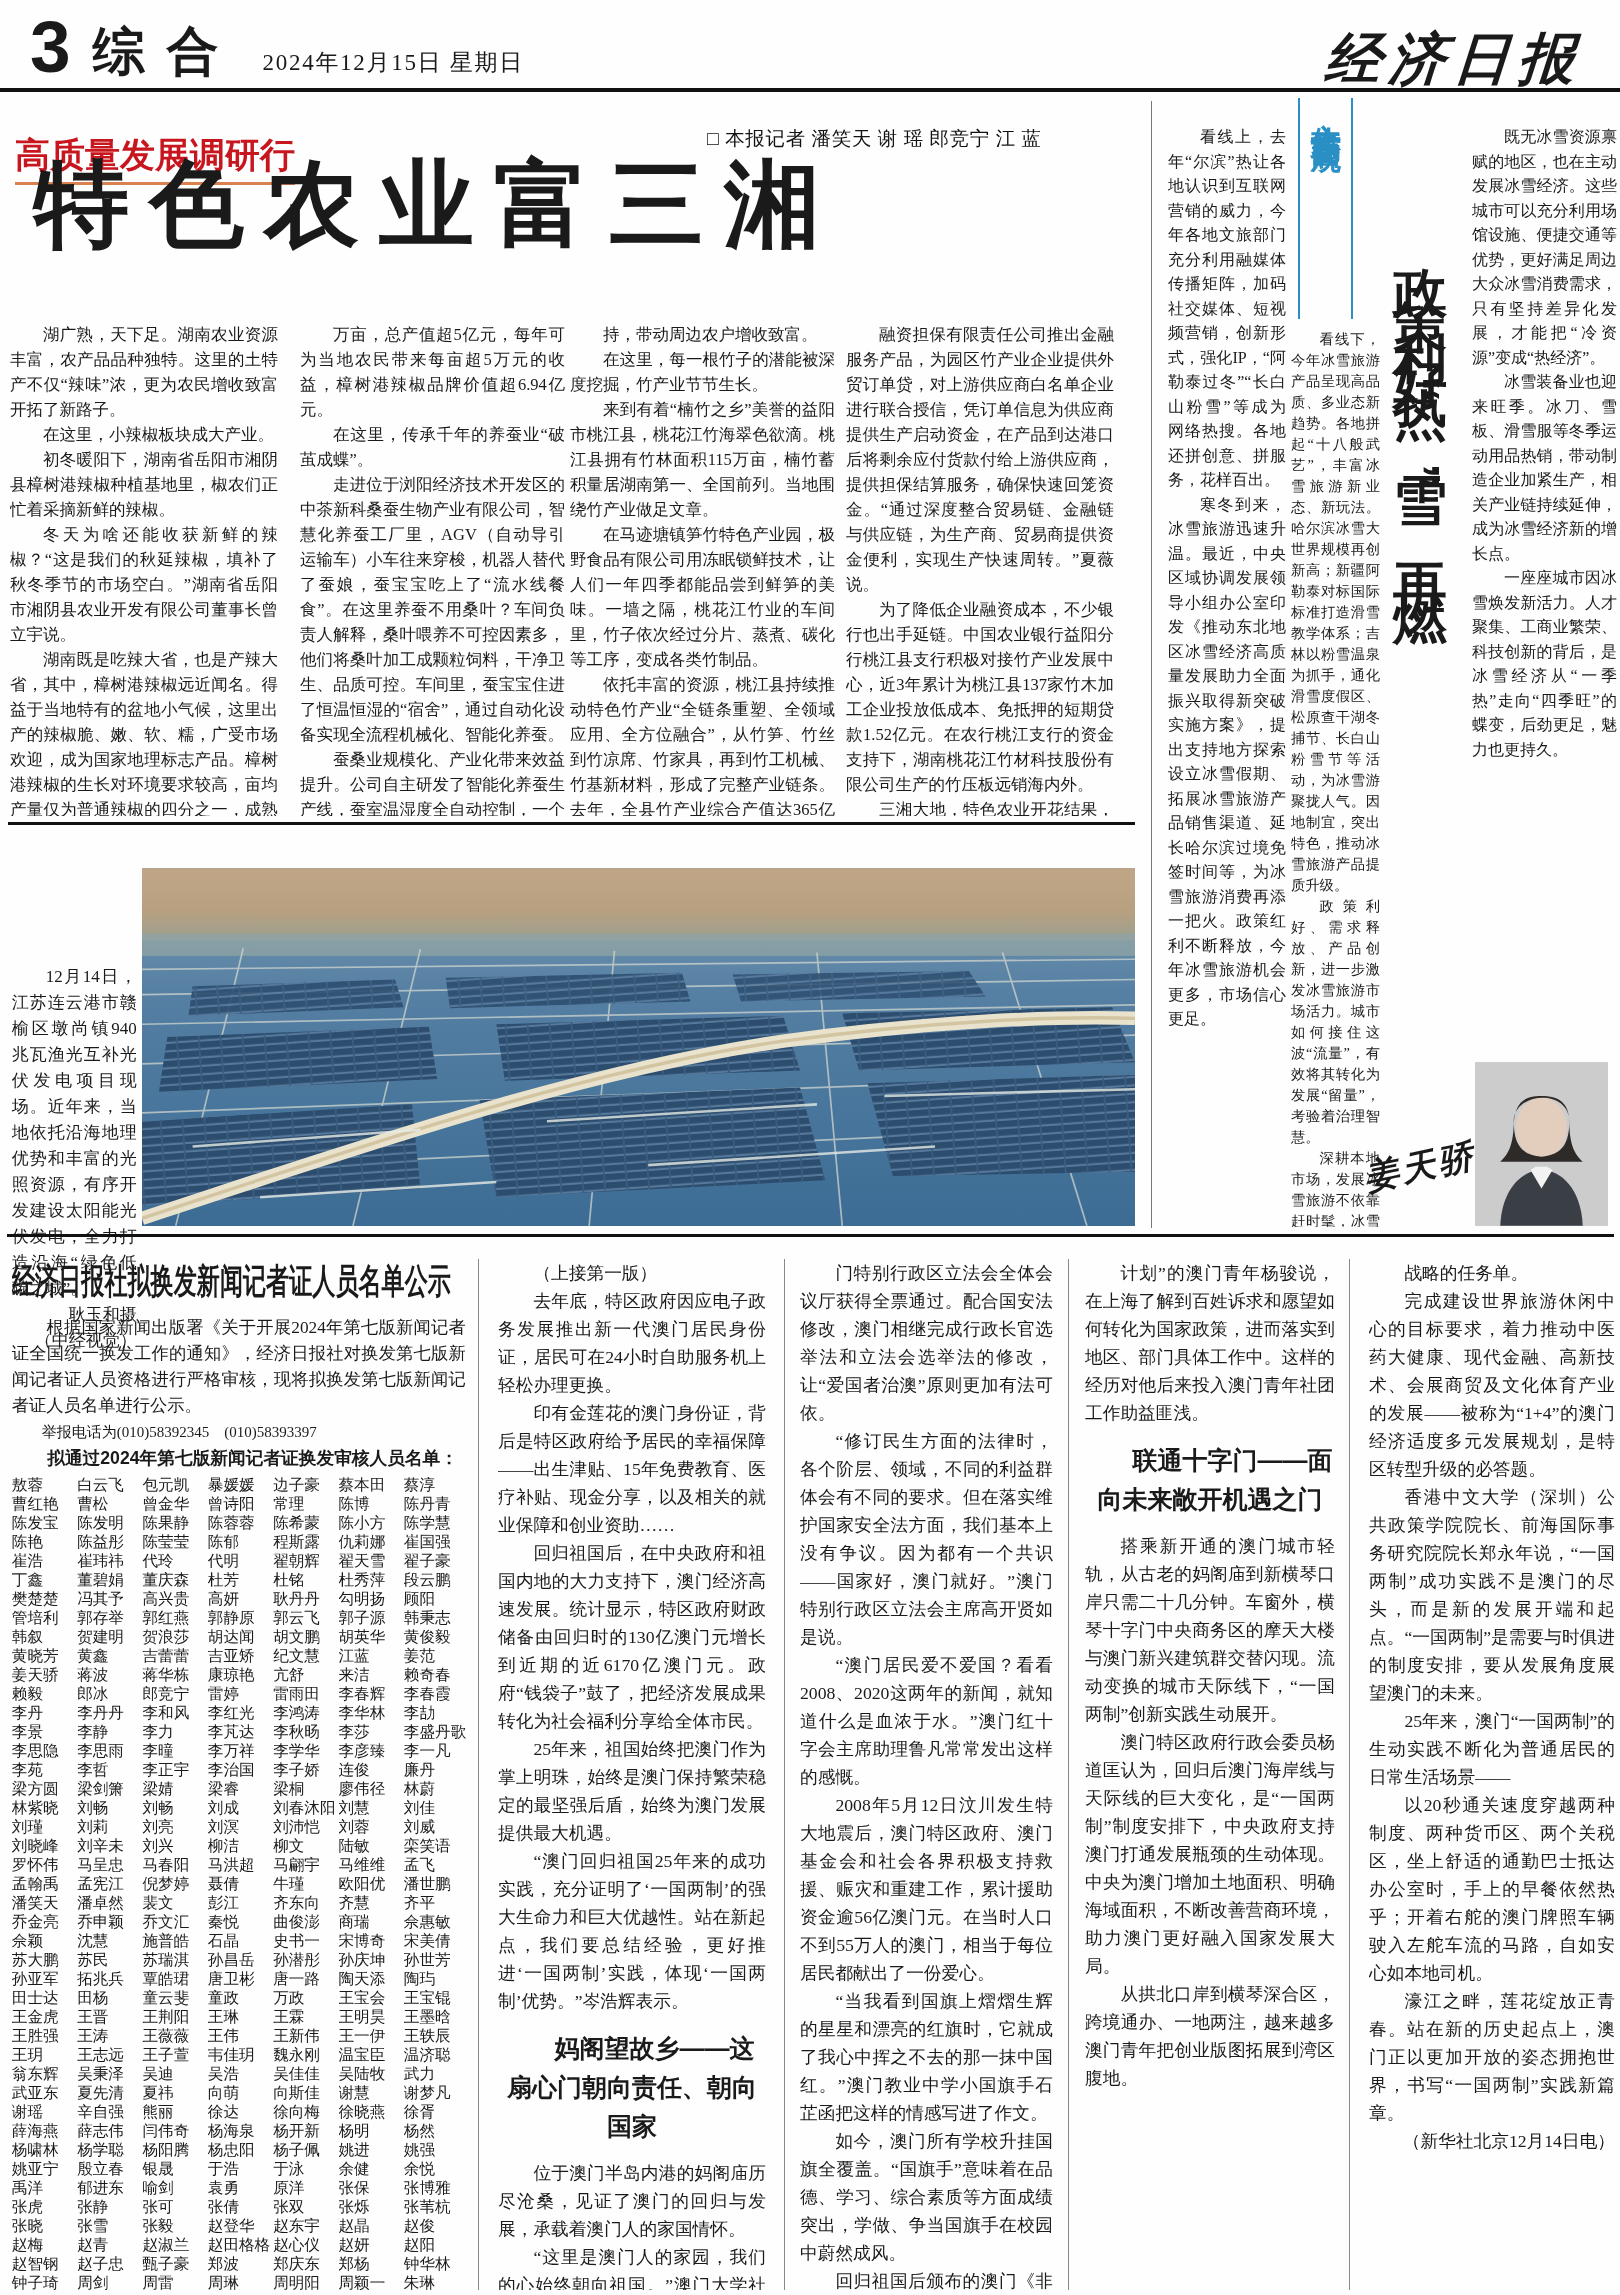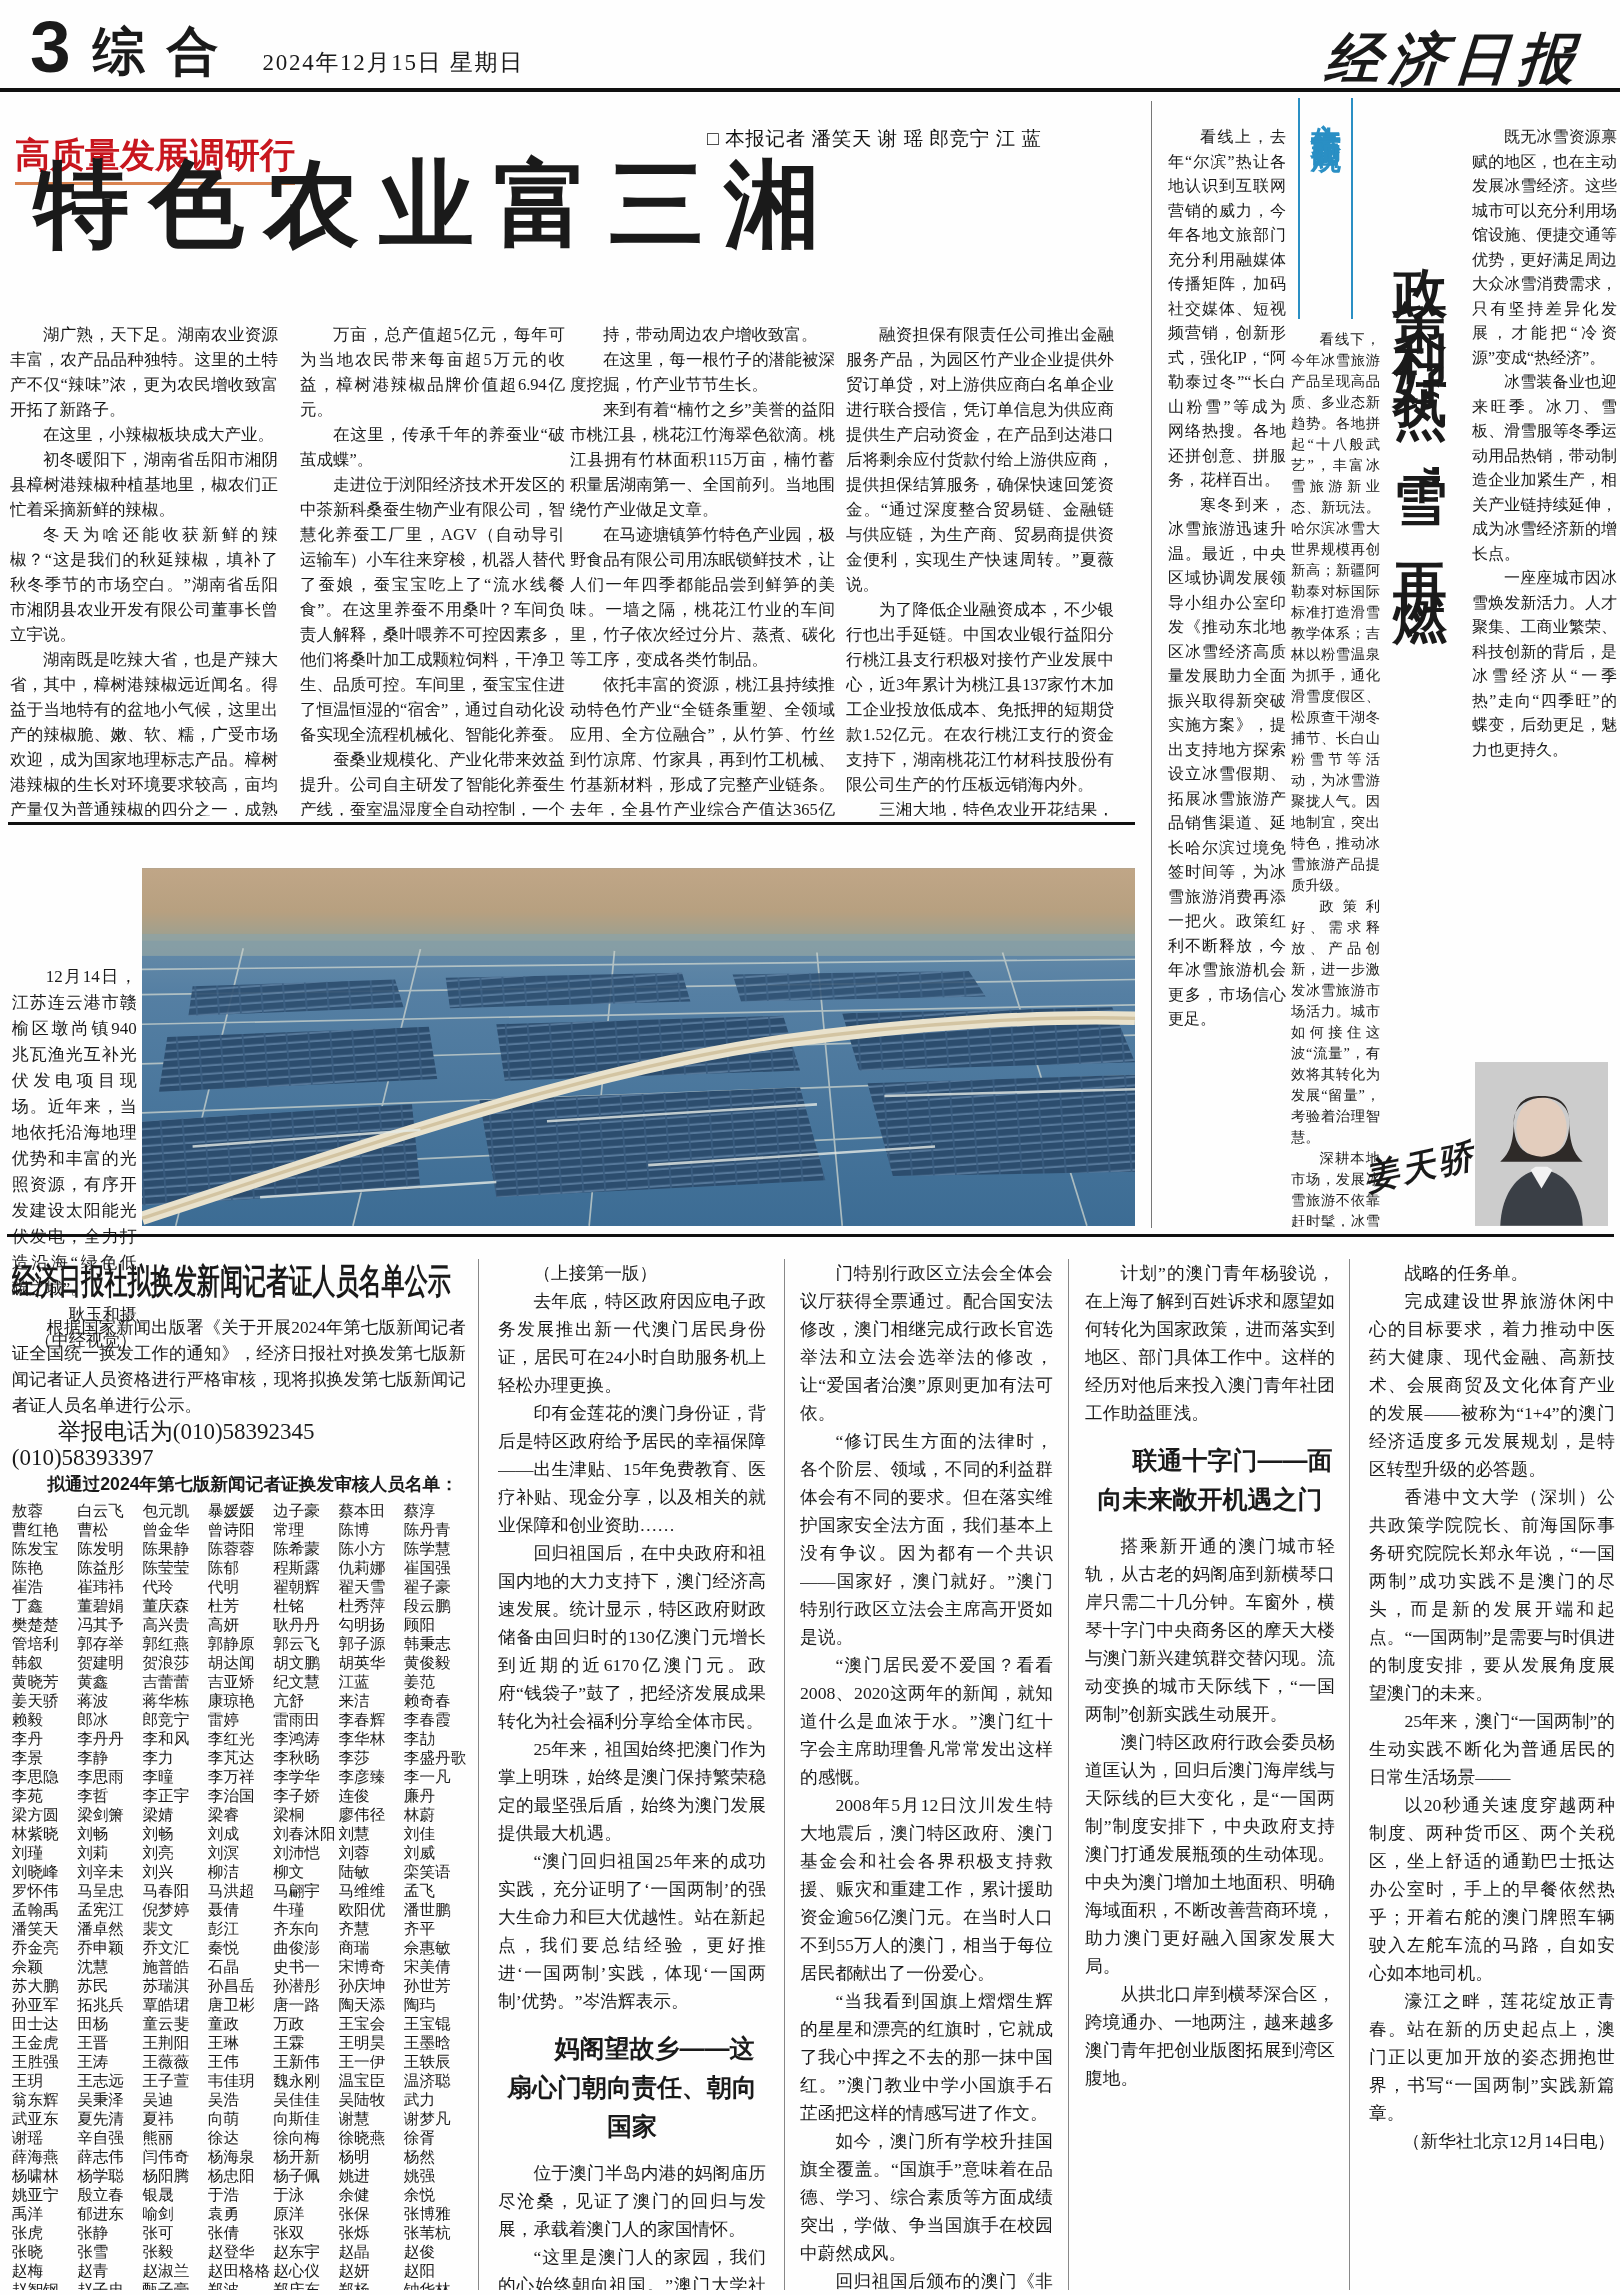--- a/index.html
+++ b/index.html
@@ -51,21 +51,21 @@
   .portrait{position:absolute;left:1475px;top:1062px;width:133px;height:164px;background:#cfcfcf;overflow:hidden;}
   .signature{position:absolute;left:1364px;top:1144px;font-size:34px;font-weight:bold;font-style:italic;
              transform:rotate(-12deg);font-family:"DejaVu Serif",serif;letter-spacing:3.4px;}
   
   .vr{position:absolute;top:1259px;height:1031px;width:0.8px;background:#888;}
   .vr-a{left:478px;} .vr-b{left:784px;} .vr-c{left:1068px;} .vr-d{left:1349px;}
   .blockA{position:absolute;left:11.8px;top:1259px;width:454px;height:1031px;overflow:hidden;}
   .notice-title{font-family:"Liberation Sans",sans-serif;font-weight:bold;font-size:35px;white-space:nowrap;
                 transform:scaleX(.66);transform-origin:left;line-height:44px;}
   .notice-intro{font-size:17.3px;line-height:26px;text-indent:2em;text-align:justify;margin:11.8px 0 0 0;}
-  .notice-phone{font-size:23px;line-height:26px;text-indent:2em;margin:0;}
+  .notice-phone{font-size:15px;line-height:26px;text-indent:2em;margin:0;}
   .notice-heading{font-size:17.7px;line-height:27px;font-weight:bold;text-indent:2em;margin:0 0 3.4px 0;
                   font-family:"Liberation Sans",sans-serif;}
   .names-grid{display:grid;grid-template-columns:repeat(7,1fr);column-gap:3.4px;font-size:15.6px;line-height:19px;}
   .names-grid .name{white-space:nowrap;overflow:hidden;}
   .bcol{position:absolute;top:1259px;height:1031px;overflow:hidden;font-size:17.7px;line-height:28px;text-align:justify;}
   .bcol p{margin:0;text-indent:2em;}
   .bcolB{left:498px;width:268px;}
   .bcolC{left:800px;width:253px;}
   .bcolD{left:1085px;width:250px;}
   .bcolE{left:1369px;width:246px;}

